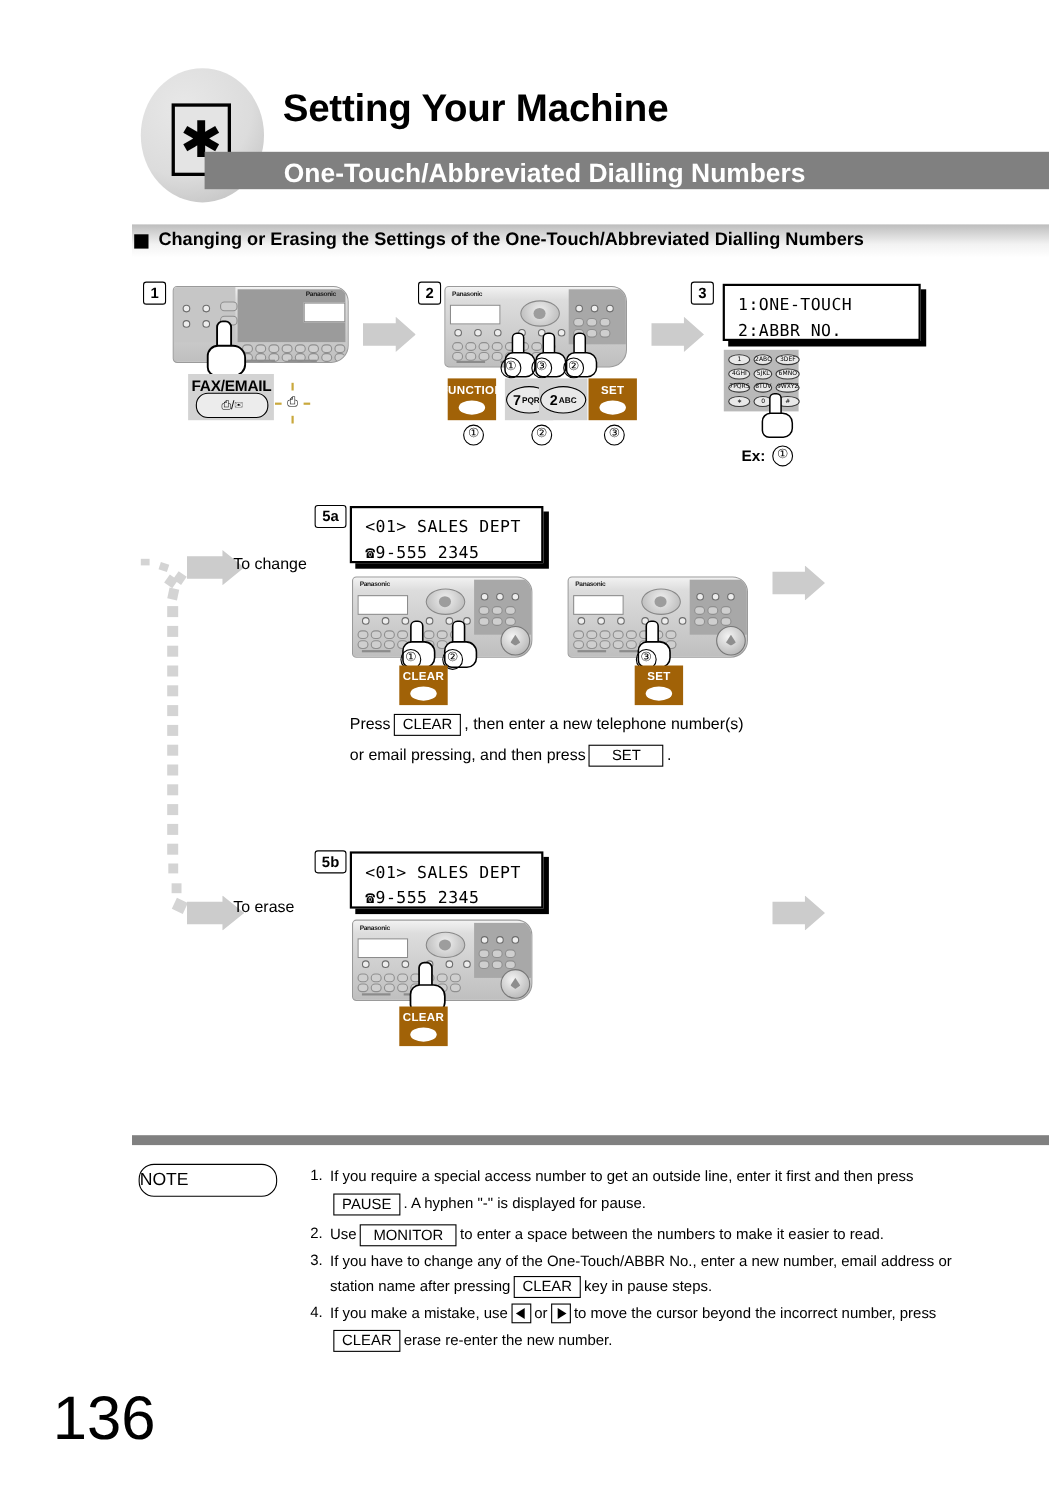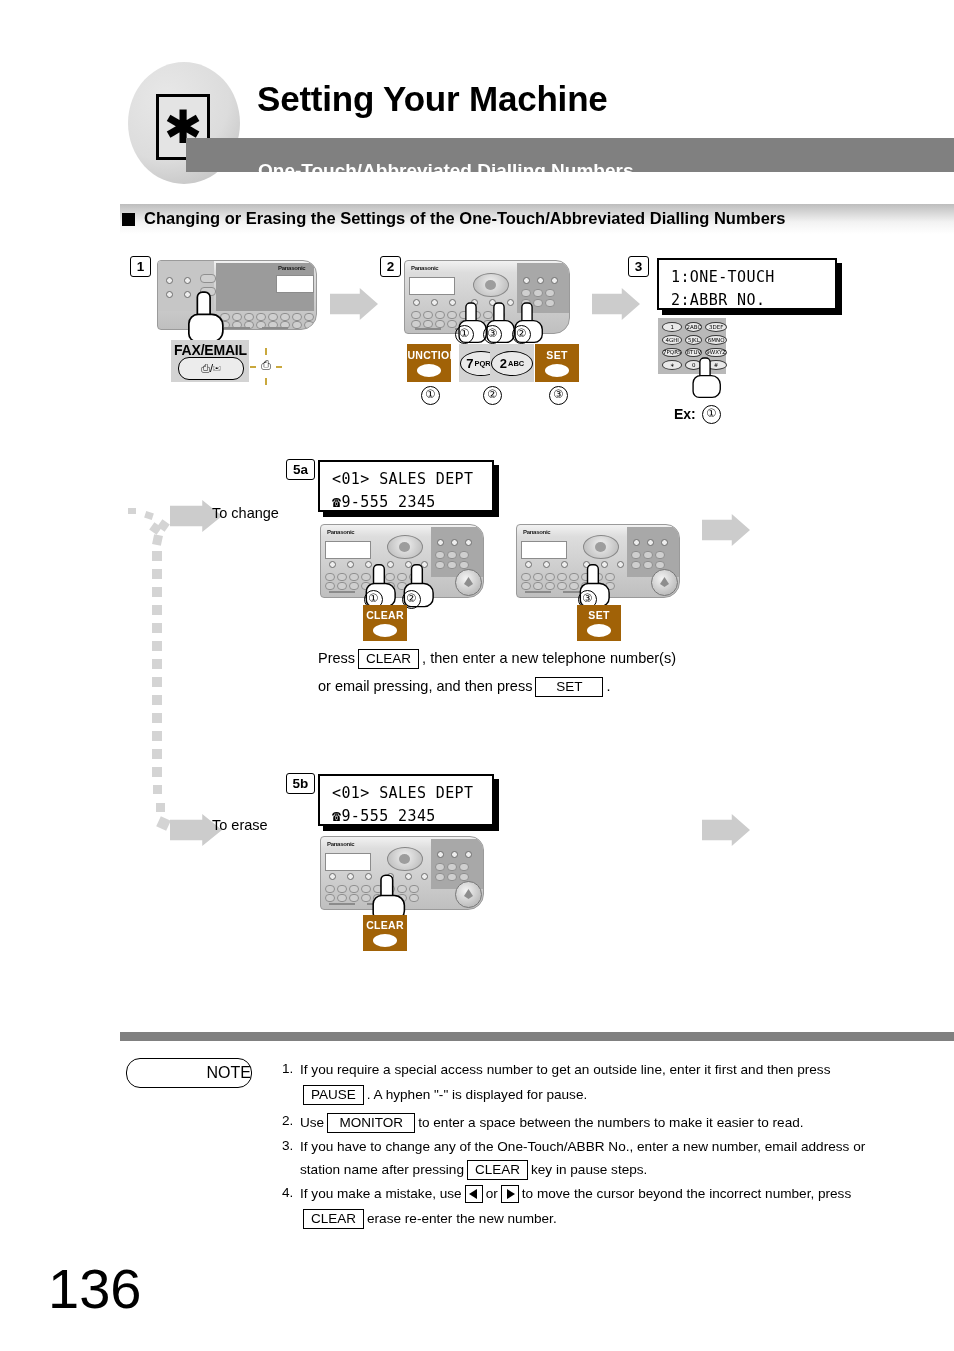--- a/index.html
+++ b/index.html
@@ -53,25 +53,24 @@
   }
   #header-subtitle-bar {
     position: absolute;
     left: 186px; top: 138px;
     width: 768px; height: 34px;
     background: #808080;
   }
   #header-subtitle {
     position: absolute;
     left: 258px; top: 144px;
-    font-size: 19px;
+    font-size: 24px;
     font-weight: bold;
     color: #ffffff;
     white-space: nowrap;
-    margin-top: 16px;
   }
 
   
   #section-bar {
     position: absolute;
     left: 120px; top: 204px;
     width: 834px; height: 30px;
     background: linear-gradient(to bottom, #bdbdbd 0%, #f2f2f2 60%, #ffffff 100%);
   }
   #section-bullet {
@@ -381,21 +380,21 @@
     left: 120px; top: 1032px;
     width: 834px; height: 9px;
     background: #808080;
   }
   #note-badge {
     position: absolute;
     left: 126px; top: 1058px;
     width: 124px; height: 28px;
     border: 1.6px solid #000;
     border-radius: 14px;
-    text-align: right;
+    text-align: left;
     line-height: 27px;
     font-size: 16px;
     background: #fff;
   }
   .note-item {
     position: absolute;
     font-size: 13.6px;
     line-height: 1.35;
     white-space: nowrap;
   }

